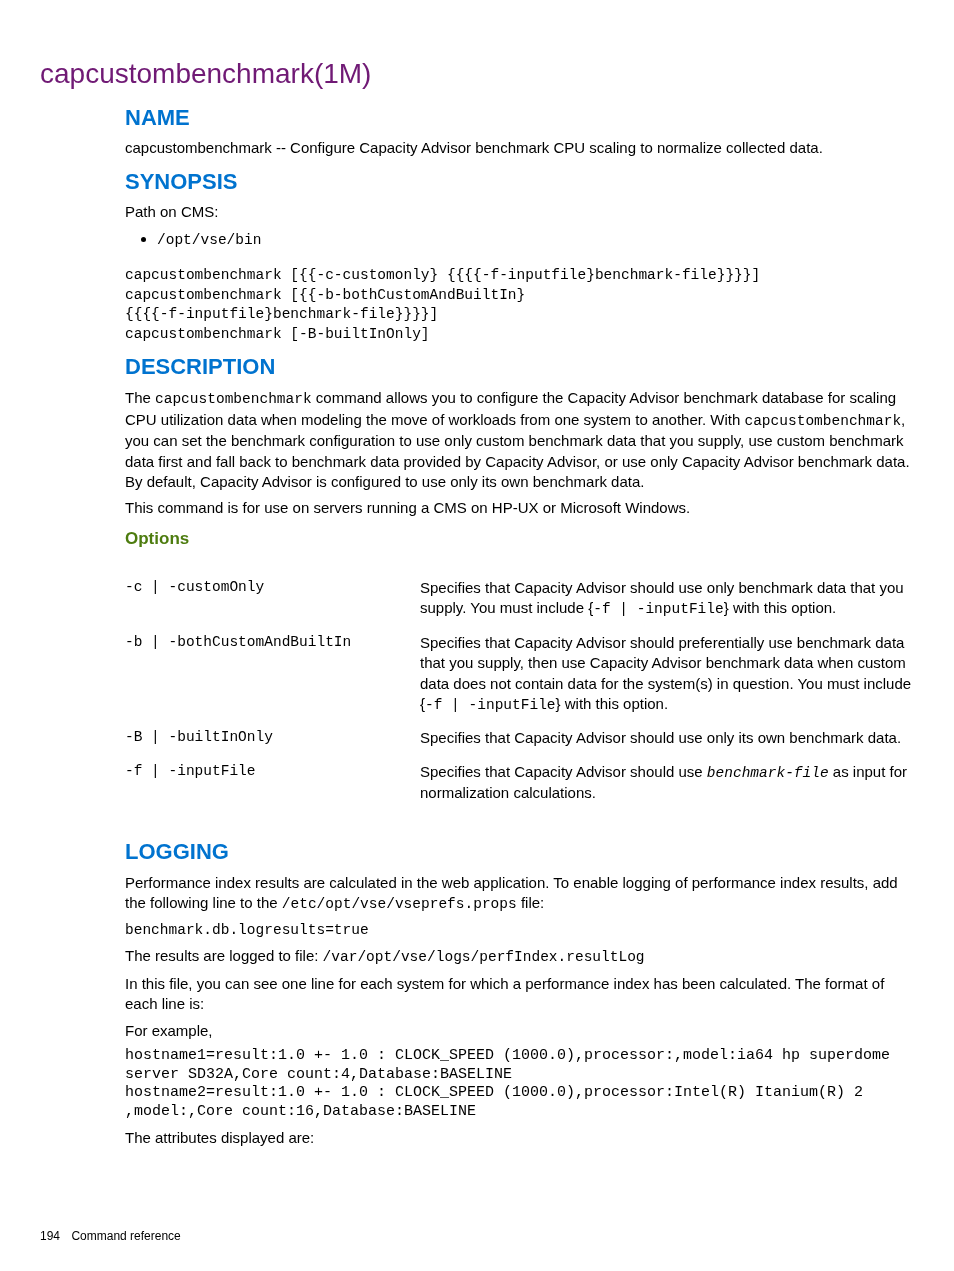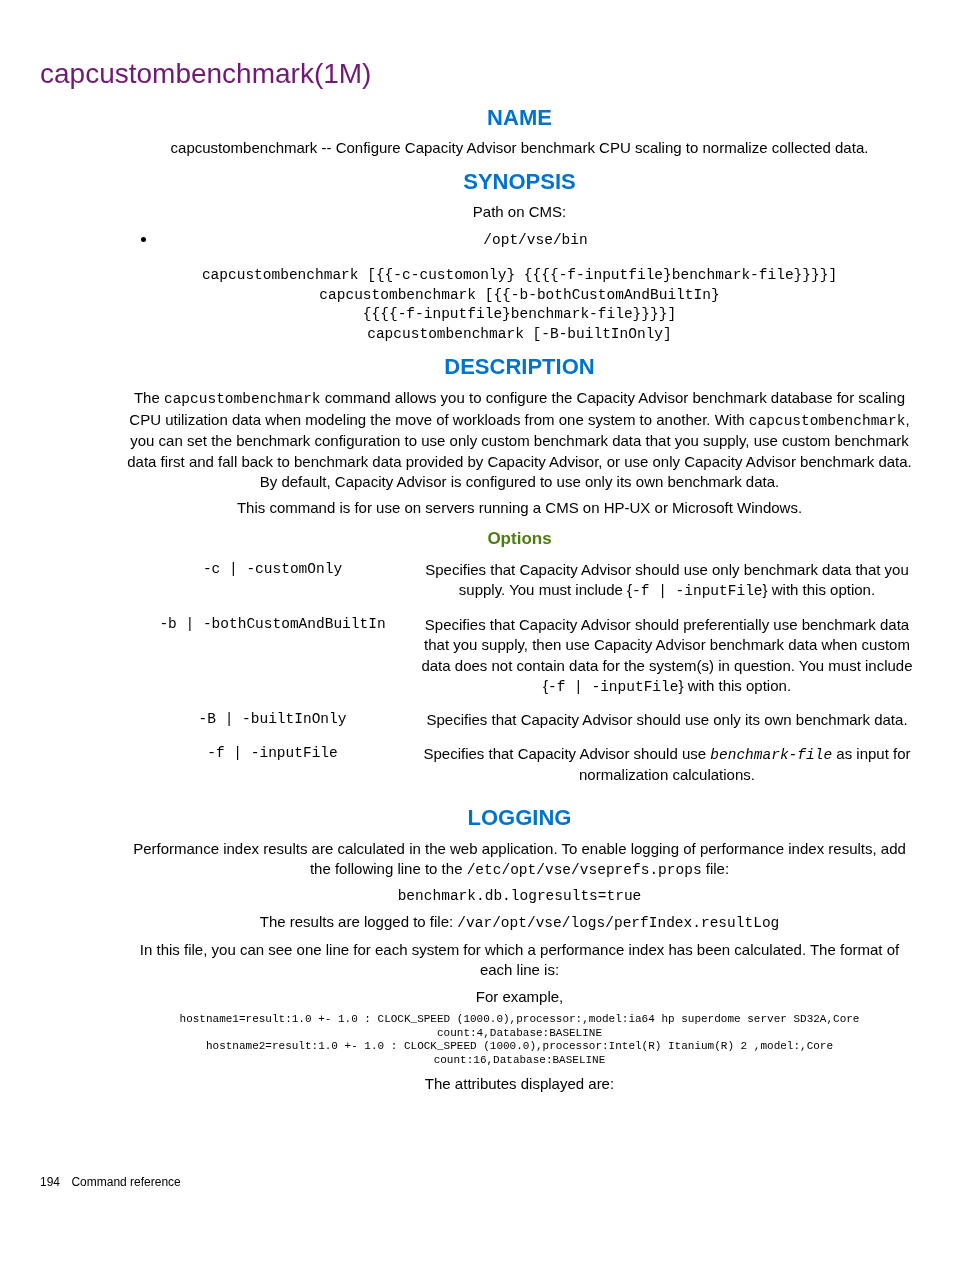--- a/index.html
+++ b/index.html
@@ -15,21 +15,20 @@
   }
   .page-title {
     font-family: "Helvetica Neue", Arial, sans-serif;
     font-weight: 300;
     font-size: 28px;
     color: #701a75;
     margin: 0 0 10px 0;
   }
   .content {
     margin-left: 85px;
-    text-align: center;
   }
   .h2 {
     font-family: Arial, sans-serif;
     font-weight: bold;
     font-size: 22px;
     color: #0073cf;
     margin: 8px 0 6px 0;
   }
   .h3 {
     font-family: Arial, sans-serif;
@@ -52,29 +51,29 @@
   }
   .codeblock {
     font-family: "Courier New", monospace;
     font-size: 14.5px;
     white-space: pre-wrap;
     margin: 4px 0;
     line-height: 1.35;
   }
   .smallcode {
     font-family: "Courier New", monospace;
-    font-size: 11px;
+    font-size: 15px;
     white-space: pre-wrap;
     margin: 3px 0;
     line-height: 1.25;
   }
   table.opts {
     border-collapse: collapse;
     width: 100%;
-    margin: 6px 0;
+    margin: 24px 0;
   }
   table.opts td {
     vertical-align: top;
     padding: 3px 0 10px 0;
     font-size: 15px;
   }
   table.opts td.flag {
     width: 295px;
     font-family: "Courier New", monospace;
     font-size: 14.5px;

